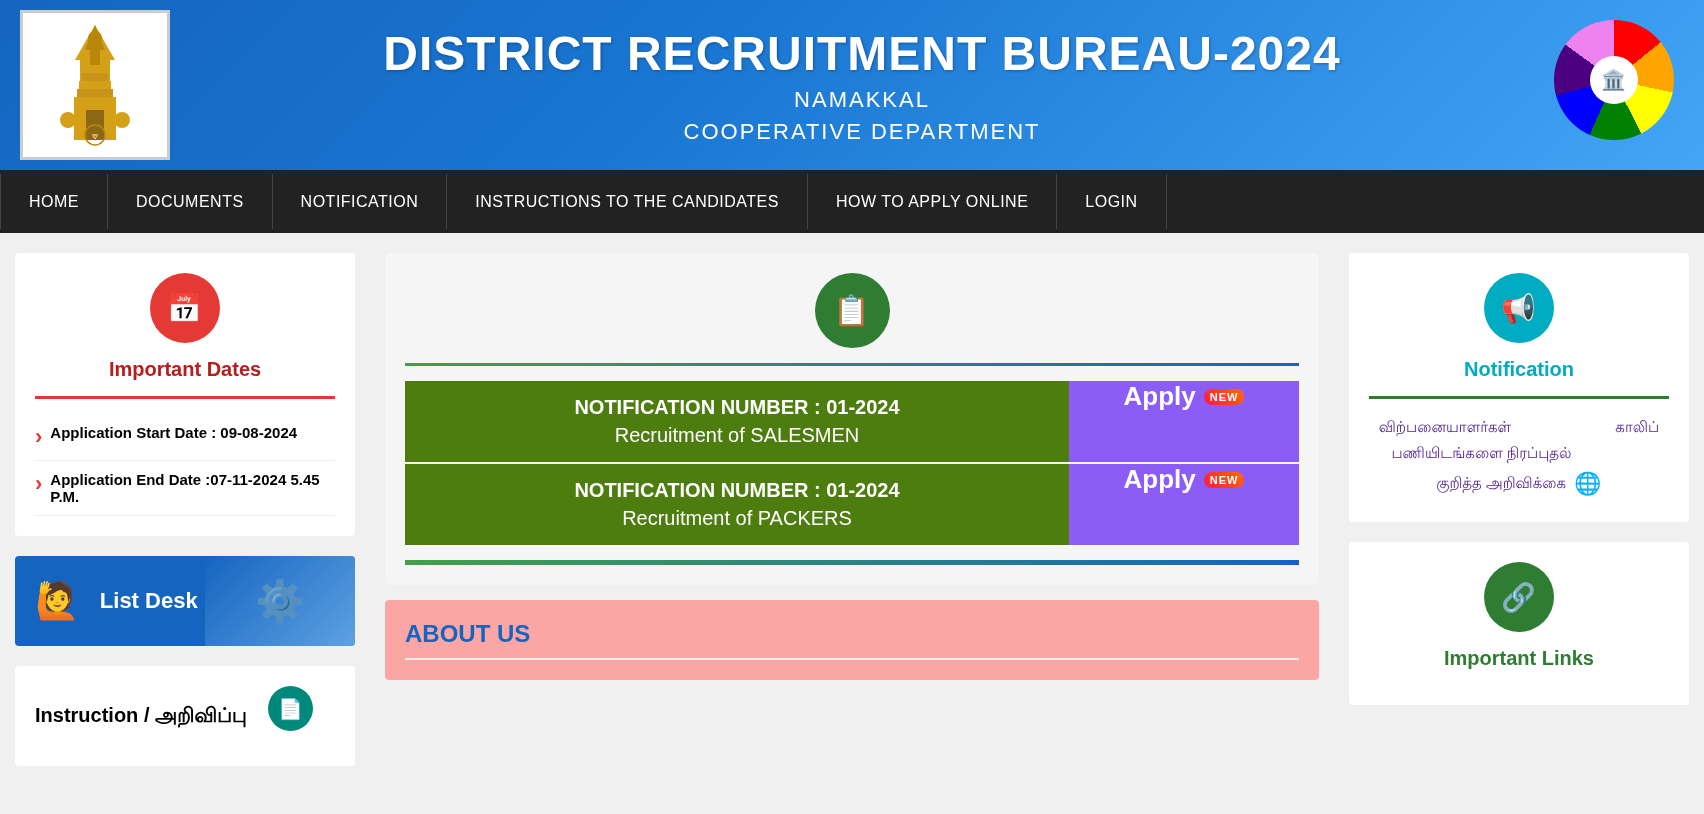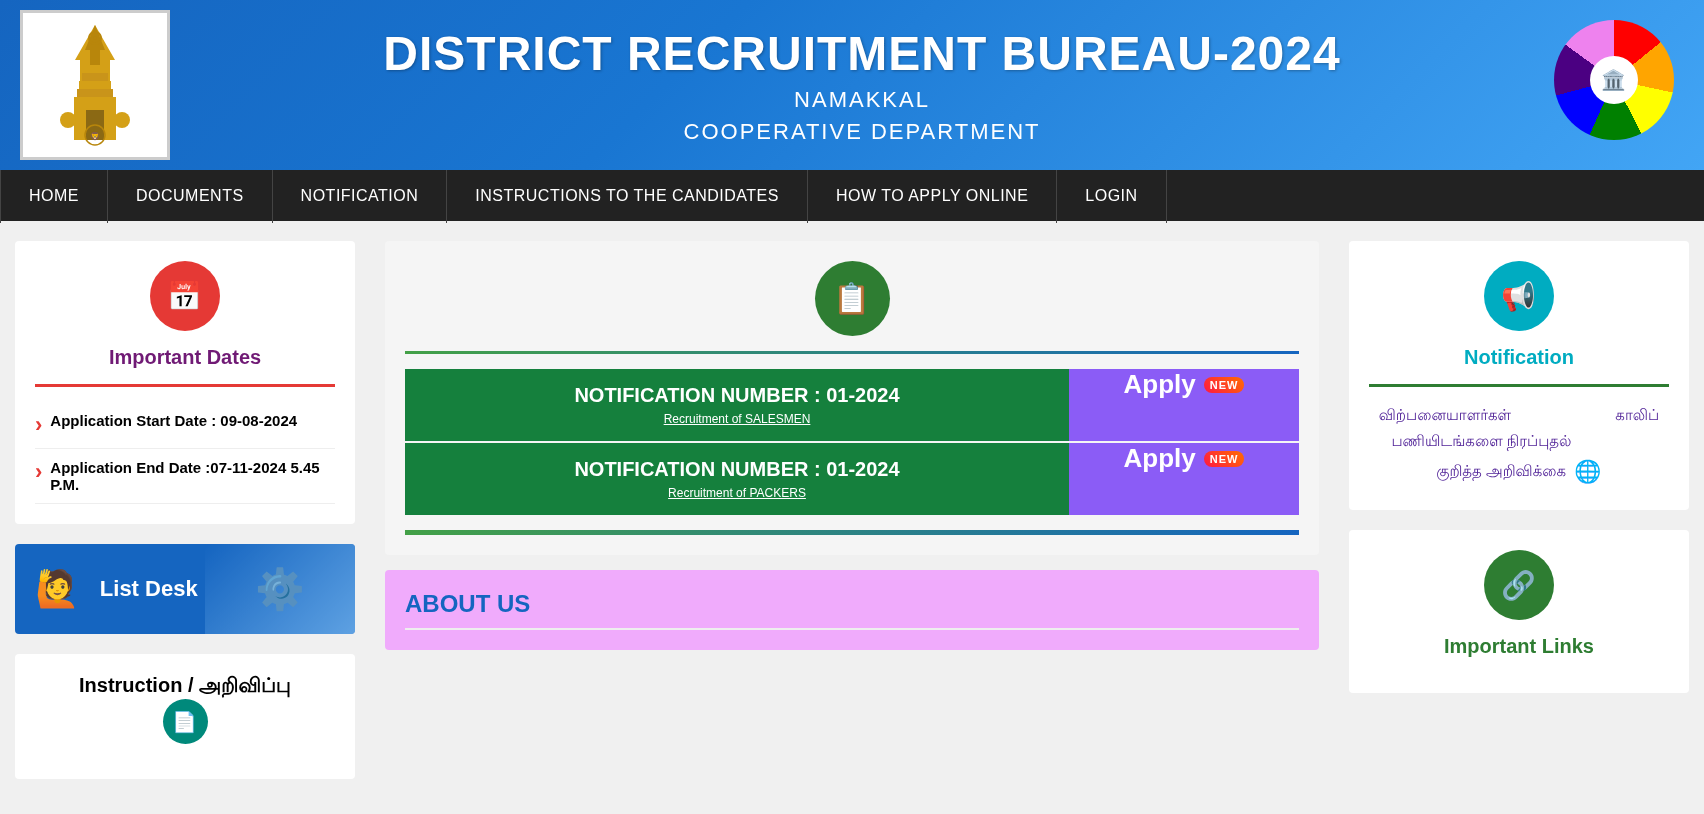--- a/index.html
+++ b/index.html
@@ -65,21 +65,21 @@
       background: white;
       display: flex; align-items: center; justify-content: center;
       font-size: 20px;
     }
 
     
     .nav {
       background: #222;
       display: flex;
       align-items: center;
-      height: 51px;
+      height: 63px;
     }
     .nav-item {
       color: white;
       padding: 0 28px;
       height: 55px;
       display: flex; align-items: center;
       font-size: 16px;
       font-weight: 500;
       cursor: pointer;
       border-right: 1px solid #444;
@@ -120,21 +120,21 @@
     .circle-icon.red { background: #e53935; color: white; }
     .circle-icon.green { background: #2e7d32; color: white; }
     .circle-icon.cyan { background: #00acc1; color: white; }
     .circle-icon.teal { background: #00897b; color: white; }
 
     .section-title {
       font-size: 20px;
       font-weight: bold;
       margin-bottom: 15px;
     }
-    .section-title.red { color: #701a75; }
+    .section-title.red { color: #b91c1c; }
     .section-title.green { color: #2e7d32; }
     .section-title.cyan { color: #00acc1; }
 
     .divider { height: 3px; background: #e53935; margin-bottom: 15px; }
     .divider.green { background: #2e7d32; }
 
     .date-item {
       display: flex;
       align-items: flex-start;
       padding: 10px 0;
@@ -183,21 +183,20 @@
       opacity: 0.6;
     }
 
     .instruction-card {
       background: white;
       border-radius: 4px;
       padding: 20px;
       display: flex;
       align-items: center;
       justify-content: space-between;
-      flex-direction: column;
     }
     .instruction-title {
       font-size: 20px;
       font-weight: bold;
     }
 
     
     .center-content {
       flex: 1;
       padding: 0 15px;
@@ -220,32 +219,31 @@
       background: linear-gradient(to right, #43a047, #1565c0);
       margin-bottom: 15px;
     }
 
     .notification-row {
       display: flex;
       margin-bottom: 2px;
     }
     .notification-info {
       flex: 1;
-      background: #15803d;
+      background: #4d7c0f;
       color: white;
       padding: 15px 20px;
     }
     .notification-number {
       font-size: 20px;
       font-weight: bold;
       margin-bottom: 5px;
     }
     .notification-subtitle {
-      font-size: 12px;
-      text-decoration: underline;
+      font-size: 20px;
     }
     .apply-btn-cell {
       width: 230px;
       background: #8b5cf6;
       display: flex;
       align-items: flex-start;
       justify-content: center;
       cursor: pointer;
     }
     .apply-btn {
@@ -262,21 +260,21 @@
       font-size: 11px;
       font-weight: bold;
       padding: 2px 6px;
       border-radius: 8px;
       letter-spacing: 1px;
       animation: blink 1s infinite;
     }
     @keyframes blink { 50% { opacity: 0.5; } }
 
     .about-us-preview {
-      background: #f0abfc;
+      background: #fca5a5;
       border-radius: 4px;
       padding: 20px;
       margin-top: 15px;
     }
     .about-us-title {
       font-size: 24px;
       font-weight: bold;
       color: #1565c0;
       text-transform: uppercase;
       border-bottom: 2px solid #eee;

